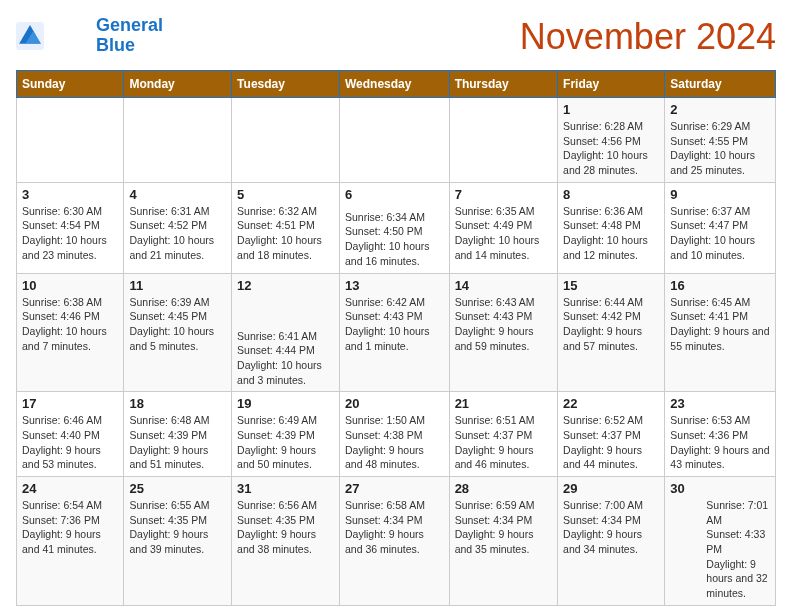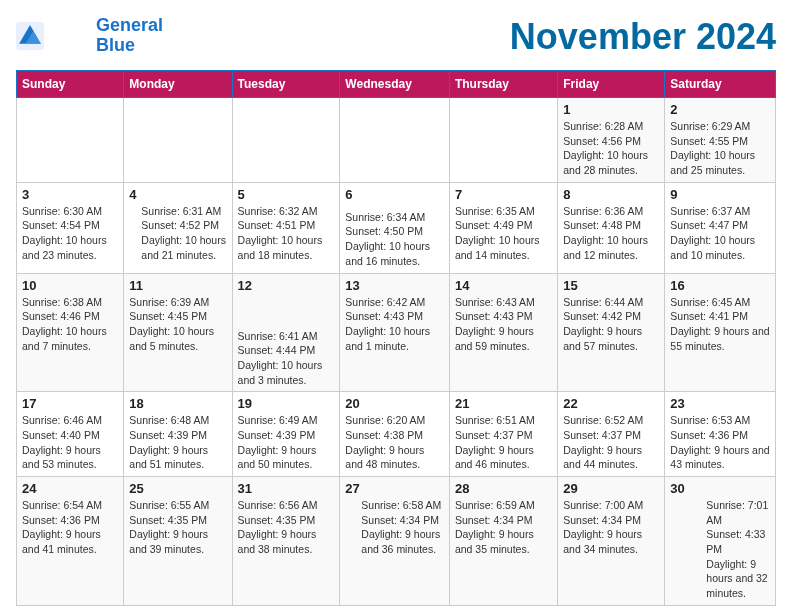--- a/index.html
+++ b/index.html
@@ -33,34 +33,34 @@
     .logo-icon {
       width: 28px;
       height: 28px;
       margin-right: 4px;
     }
     .title-area {
       text-align: right;
     }
     .month-title {
       font-size: 36px;
-      font-weight: bold;
-      color: #0369a1;
+      font-weight: normal;
+      color: #c2410c;
     }
     .subtitle {
       font-size: 15px;
       color: #333;
     }
     table {
       width: 100%;
       border-collapse: collapse;
       font-size: 11px;
     }
     thead tr th {
-      background-color: #be185d;
+      background-color: #a16207;
       color: #fff;
       text-align: left;
       padding: 6px 5px;
       font-size: 12px;
       font-weight: bold;
       border: 1px solid #1a73c8;
     }
     tbody tr td {
       border: 1px solid #ccc;
       vertical-align: top;
@@ -146,21 +146,21 @@
       </tr>
       <tr>
         <td>
           <span class="day-num">3</span>
           <div class="day-info" style="white-space: pre-line;">Sunrise: 6:30 AM
 Sunset: 4:54 PM
 Daylight: 10 hours and 23 minutes.</div>
         </td>
         <td>
           <span class="day-num">4</span>
-          <div class="day-info" style="white-space: pre-line; margin-left: 12px;">Sunrise: 6:31 AM
+          <div class="day-info" style="white-space: pre-line;">Sunrise: 6:31 AM
 Sunset: 4:52 PM
 Daylight: 10 hours and 21 minutes.</div>
         </td>
         <td>
           <span class="day-num">5</span>
           <div class="day-info" style="white-space: pre-line;">Sunrise: 6:32 AM
 Sunset: 4:51 PM
 Daylight: 10 hours and 18 minutes.</div>
         </td>
         <td>
@@ -246,21 +246,21 @@
 Daylight: 9 hours and 51 minutes.</div>
         </td>
         <td>
           <span class="day-num">19</span>
           <div class="day-info" style="white-space: pre-line;">Sunrise: 6:49 AM
 Sunset: 4:39 PM
 Daylight: 9 hours and 50 minutes.</div>
         </td>
         <td>
           <span class="day-num">20</span>
-          <div class="day-info" style="white-space: pre-line;">Sunrise: 6:20 AM
+          <div class="day-info" style="white-space: pre-line;">Sunrise: 1:50 AM
 Sunset: 4:38 PM
 Daylight: 9 hours and 48 minutes.</div>
         </td>
         <td>
           <span class="day-num">21</span>
           <div class="day-info" style="white-space: pre-line;">Sunrise: 6:51 AM
 Sunset: 4:37 PM
 Daylight: 9 hours and 46 minutes.</div>
         </td>
         <td>
@@ -273,38 +273,38 @@
           <span class="day-num">23</span>
           <div class="day-info" style="white-space: pre-line;">Sunrise: 6:53 AM
 Sunset: 4:36 PM
 Daylight: 9 hours and 43 minutes.</div>
         </td>
       </tr>
       <tr>
         <td>
           <span class="day-num">24</span>
           <div class="day-info" style="white-space: pre-line;">Sunrise: 6:54 AM
-Sunset: 4:36 PM
+Sunset: 7:36 PM
 Daylight: 9 hours and 41 minutes.</div>
         </td>
         <td>
           <span class="day-num">25</span>
           <div class="day-info" style="white-space: pre-line;">Sunrise: 6:55 AM
 Sunset: 4:35 PM
 Daylight: 9 hours and 39 minutes.</div>
         </td>
         <td>
           <span class="day-num">31</span>
           <div class="day-info" style="white-space: pre-line;">Sunrise: 6:56 AM
 Sunset: 4:35 PM
 Daylight: 9 hours and 38 minutes.</div>
         </td>
         <td>
           <span class="day-num">27</span>
-          <div class="day-info" style="white-space: pre-line; margin-left: 16px;">Sunrise: 6:58 AM
+          <div class="day-info" style="white-space: pre-line;">Sunrise: 6:58 AM
 Sunset: 4:34 PM
 Daylight: 9 hours and 36 minutes.</div>
         </td>
         <td>
           <span class="day-num">28</span>
           <div class="day-info" style="white-space: pre-line;">Sunrise: 6:59 AM
 Sunset: 4:34 PM
 Daylight: 9 hours and 35 minutes.</div>
         </td>
         <td>

